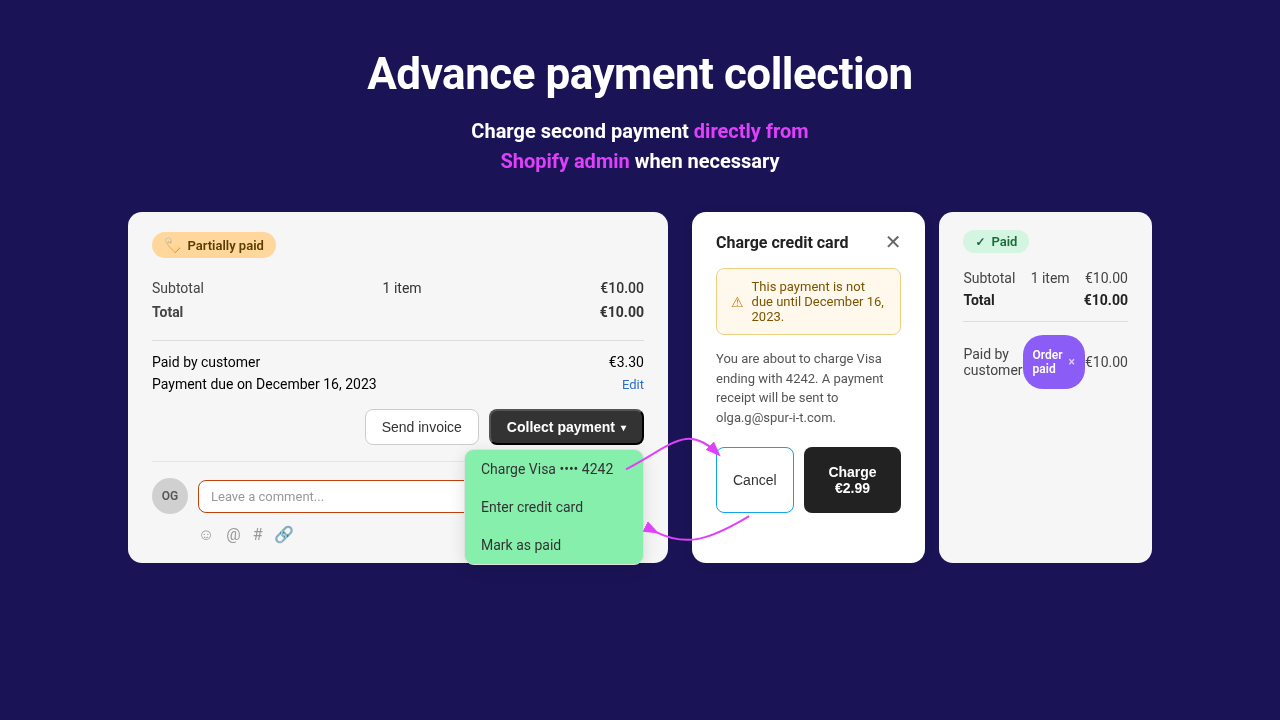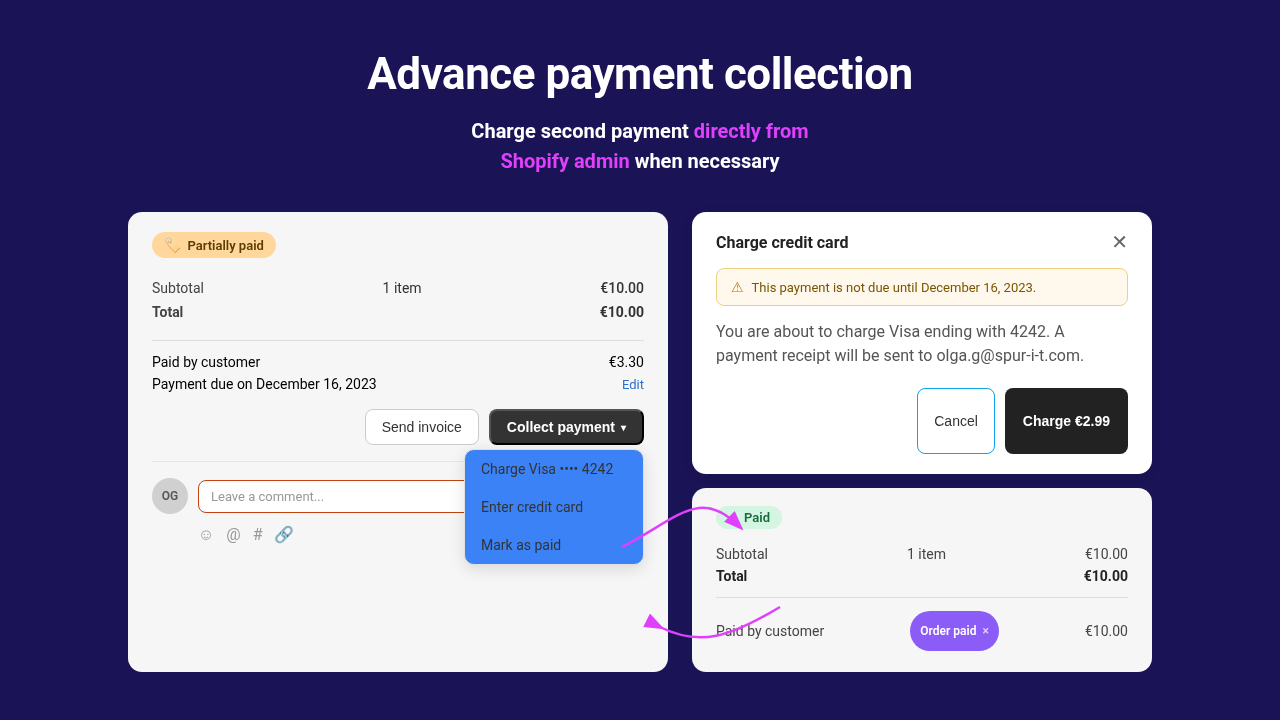--- a/index.html
+++ b/index.html
@@ -143,21 +143,21 @@
     .btn-collect .chevron {
       font-size: 10px;
     }
 
     
     .dropdown-menu {
       position: absolute;
       top: 100%;
       right: 0;
       margin-top: 4px;
-      background: #3b82f6;
+      background: #86efac;
       border: 1px solid #e0e0e0;
       border-radius: 10px;
       box-shadow: 0 4px 16px rgba(0,0,0,0.12);
       z-index: 10;
       min-width: 180px;
       overflow: hidden;
     }
     .dropdown-item {
       padding: 11px 16px;
       font-size: 14px;
@@ -223,21 +223,21 @@
       color: #999;
       font-size: 13px;
       padding: 4px 12px;
       border-radius: 6px;
       cursor: pointer;
     }
 
     
     .right-side {
       display: flex;
-      flex-direction: column;
+      flex-direction: row;
       gap: 14px;
       width: 460px;
     }
 
     
     .charge-card {
       background: #fff;
       border-radius: 14px;
       padding: 20px 24px;
       box-shadow: 0 2px 12px rgba(0,0,0,0.08);
@@ -271,21 +271,21 @@
       gap: 8px;
       font-size: 13px;
       color: #7a5500;
       margin-bottom: 14px;
     }
     .warning-icon {
       font-size: 14px;
       color: #c07000;
     }
     .charge-description {
-      font-size: 16px;
+      font-size: 13px;
       color: #555;
       margin-bottom: 20px;
       line-height: 1.5;
     }
     .charge-actions {
       display: flex;
       justify-content: flex-end;
       gap: 10px;
     }
     .btn-cancel {

